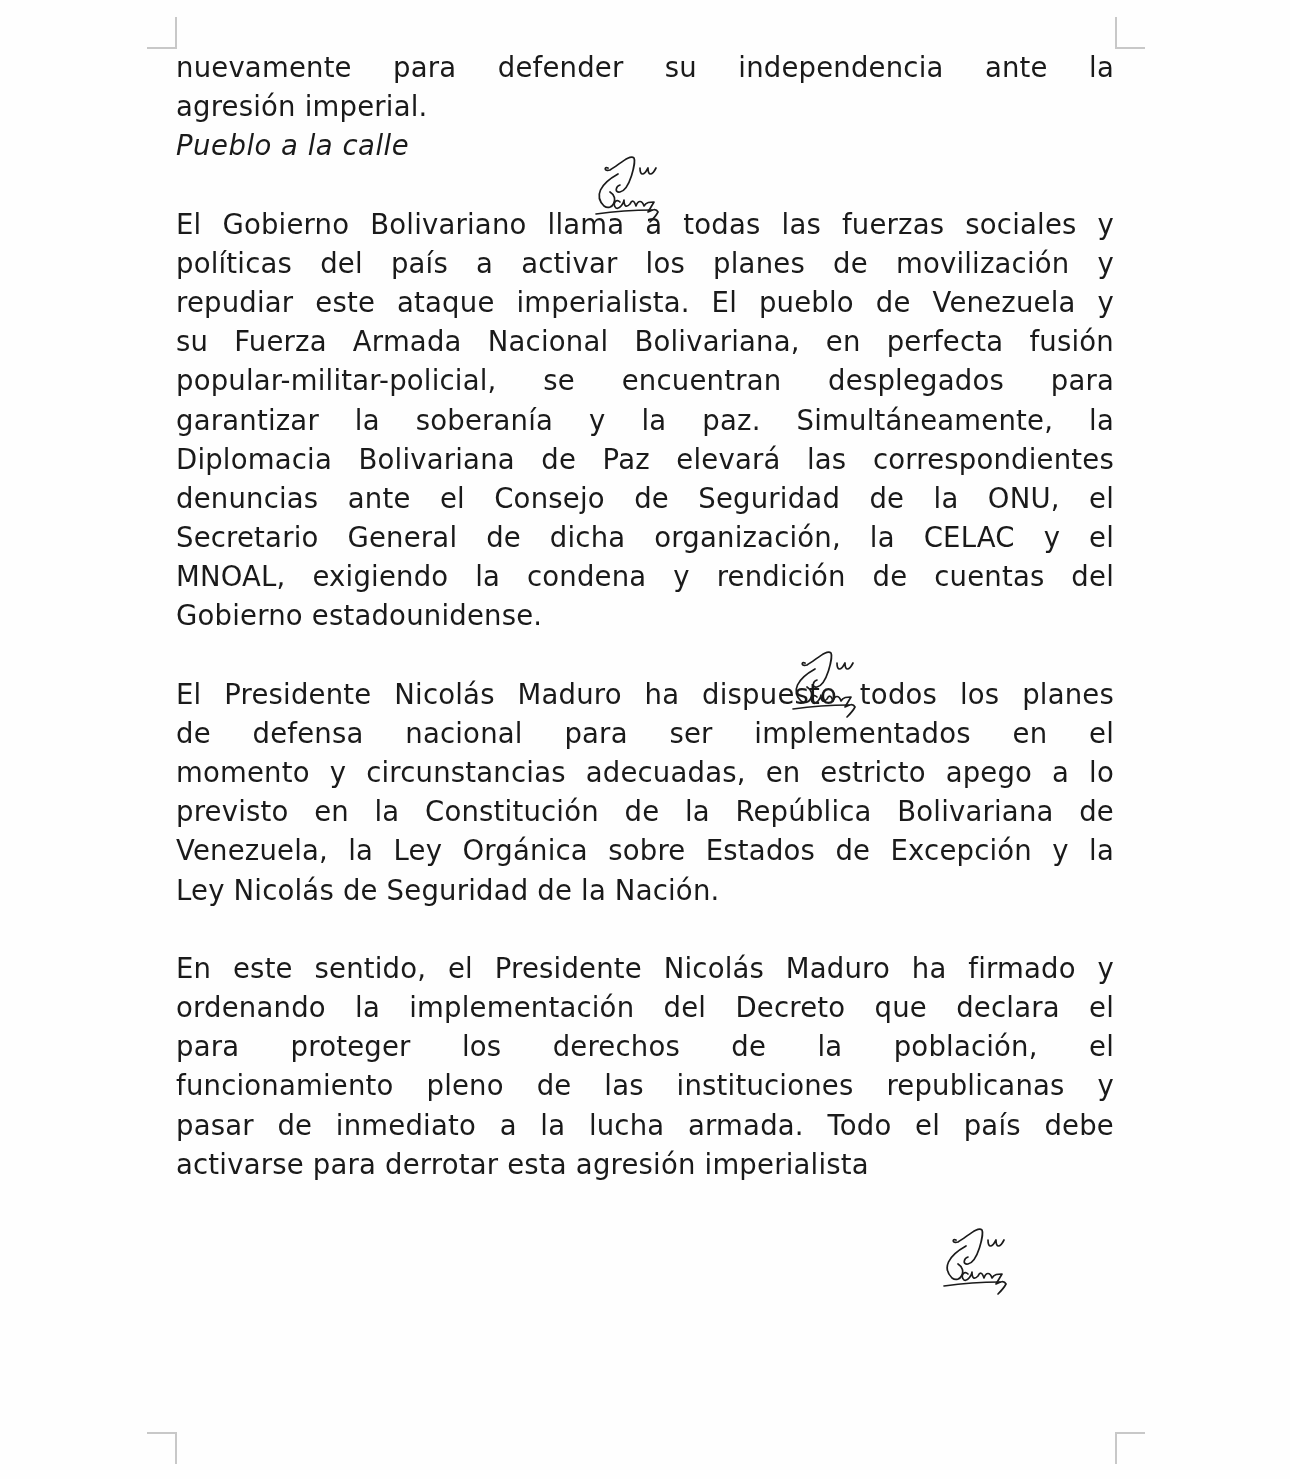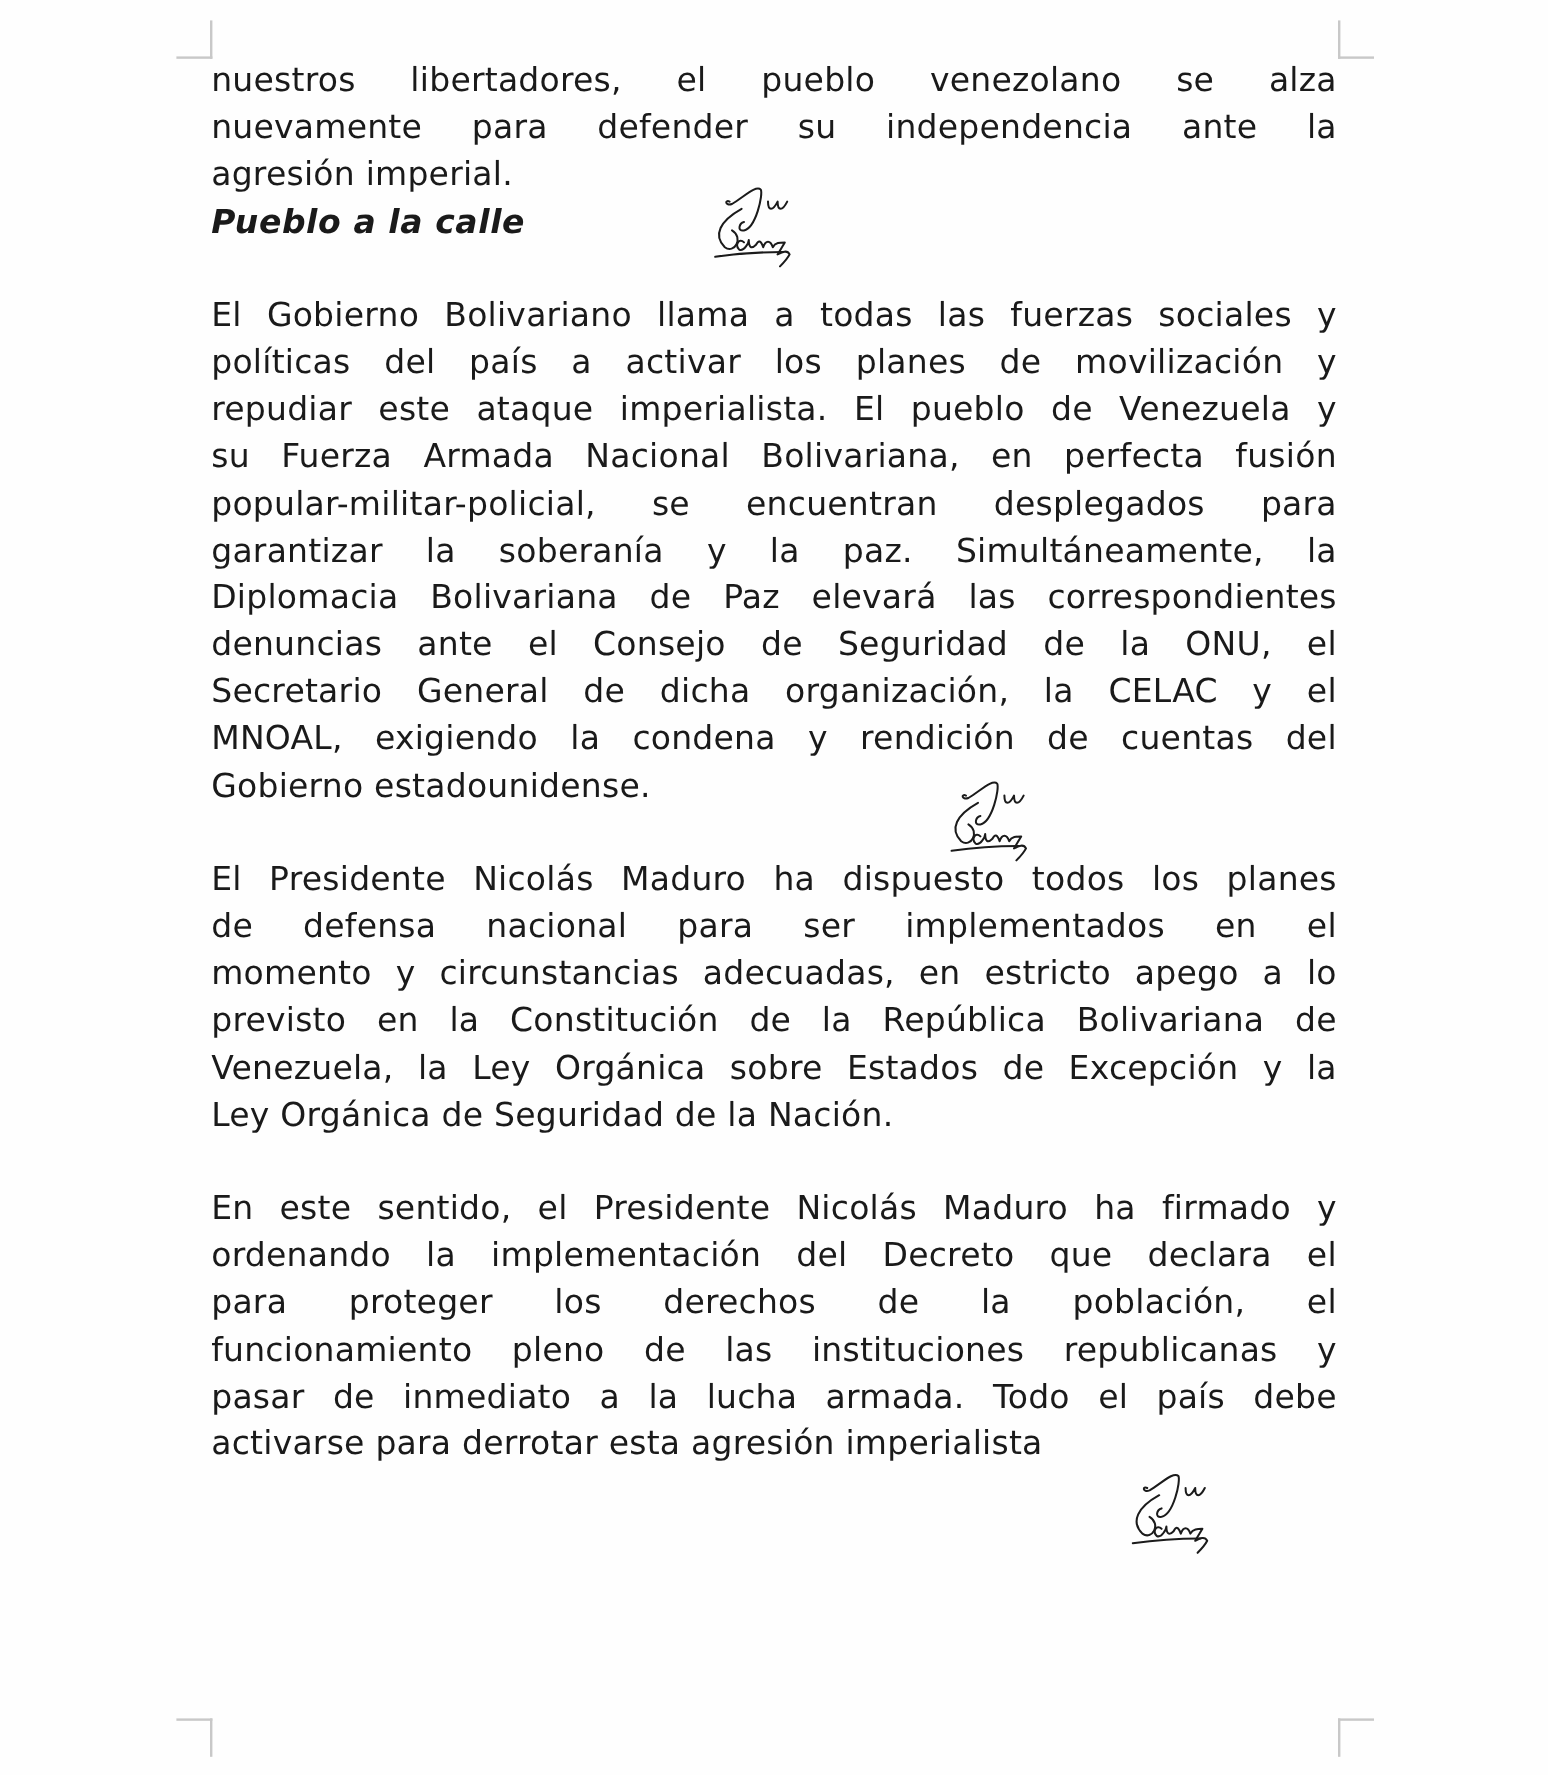--- a/index.html
+++ b/index.html
@@ -50,21 +50,21 @@
       height: 39.2px;
     }
     .line.justify {
       text-align: justify;
       text-align-last: justify;
       white-space: normal;
       overflow: hidden;
     }
     .heading {
       font-style: italic;
-      font-weight: bold;
+      font-weight: normal;
       letter-spacing: 0.5px;
     }
     .gap { height: 39px; }
 
     .signature {
       position: absolute;
       width: 90px;
       height: 70px;
     }
     .signature svg { width: 100%; height: 100%; overflow: visible; }
@@ -75,21 +75,20 @@
 
 <div class="page">
   <div class="mark tl"></div>
   <div class="mark tr"></div>
   <div class="mark bl"></div>
   <div class="mark br"></div>
 
   <div class="content">
 
     <div>
-      <span class="line justify">nuestros libertadores, el pueblo venezolano se alza</span>
       <span class="line justify">nuevamente para defender su independencia ante la</span>
       <span class="line">agresión imperial.</span>
     </div>
 
     <div class="line heading">Pueblo a la calle</div>
     <div class="gap"></div>
 
     <div>
       <span class="line justify">El Gobierno Bolivariano llama a todas las fuerzas sociales y</span>
       <span class="line justify">políticas del país a activar los planes de movilización y</span>
@@ -104,21 +103,21 @@
       <span class="line">Gobierno estadounidense.</span>
     </div>
     <div class="gap"></div>
 
     <div>
       <span class="line justify">El Presidente Nicolás Maduro ha dispuesto todos los planes</span>
       <span class="line justify">de defensa nacional para ser implementados en el</span>
       <span class="line justify">momento y circunstancias adecuadas, en estricto apego a lo</span>
       <span class="line justify">previsto en la Constitución de la República Bolivariana de</span>
       <span class="line justify">Venezuela, la Ley Orgánica sobre Estados de Excepción y la</span>
-      <span class="line">Ley Orgánica de Seguridad de la Nación.</span>
+      <span class="line">Ley Nicolás de Seguridad de la Nación.</span>
     </div>
     <div class="gap"></div>
 
     <div>
       <span class="line justify">En este sentido, el Presidente Nicolás Maduro ha firmado y</span>
       <span class="line justify">ordenando la implementación del Decreto que declara el</span>
       <span class="line justify">para proteger los derechos de la población, el</span>
       <span class="line justify">funcionamiento pleno de las instituciones republicanas y</span>
       <span class="line justify">pasar de inmediato a la lucha armada. Todo el país debe</span>
       <span class="line">activarse para derrotar esta agresión imperialista</span>

